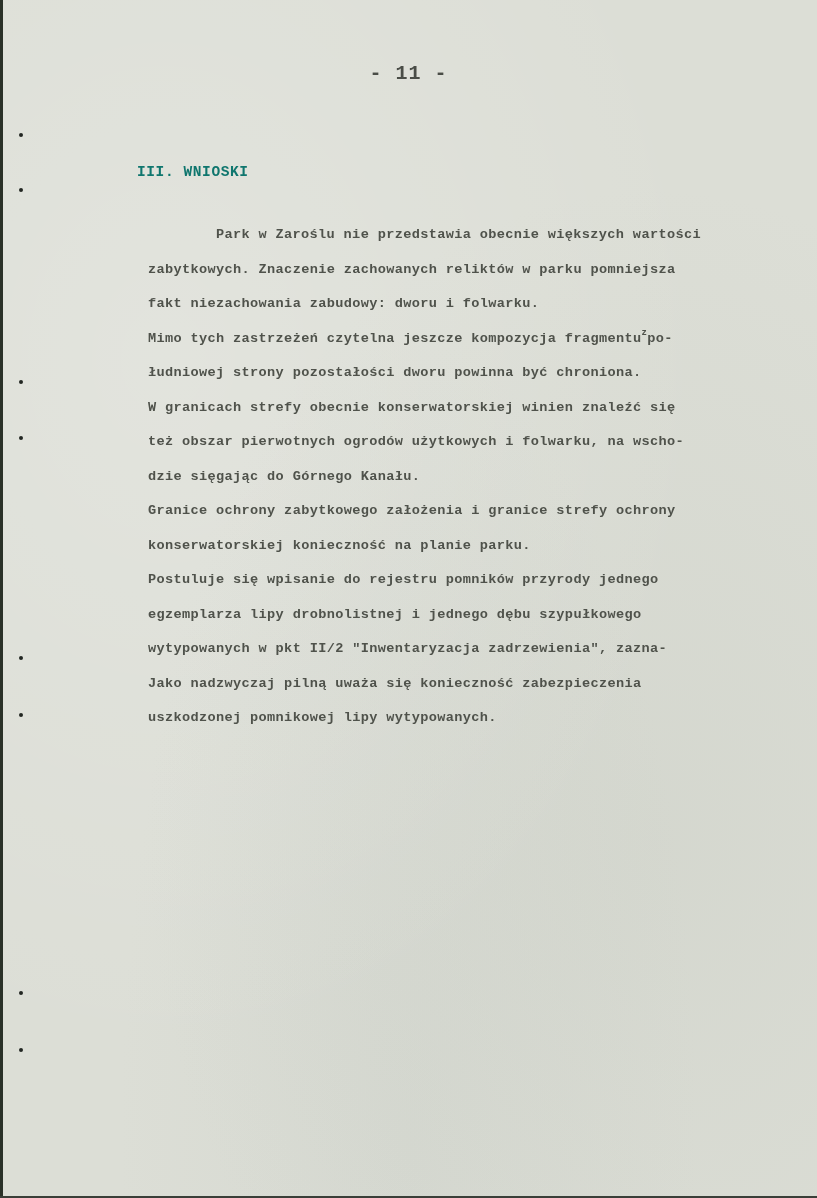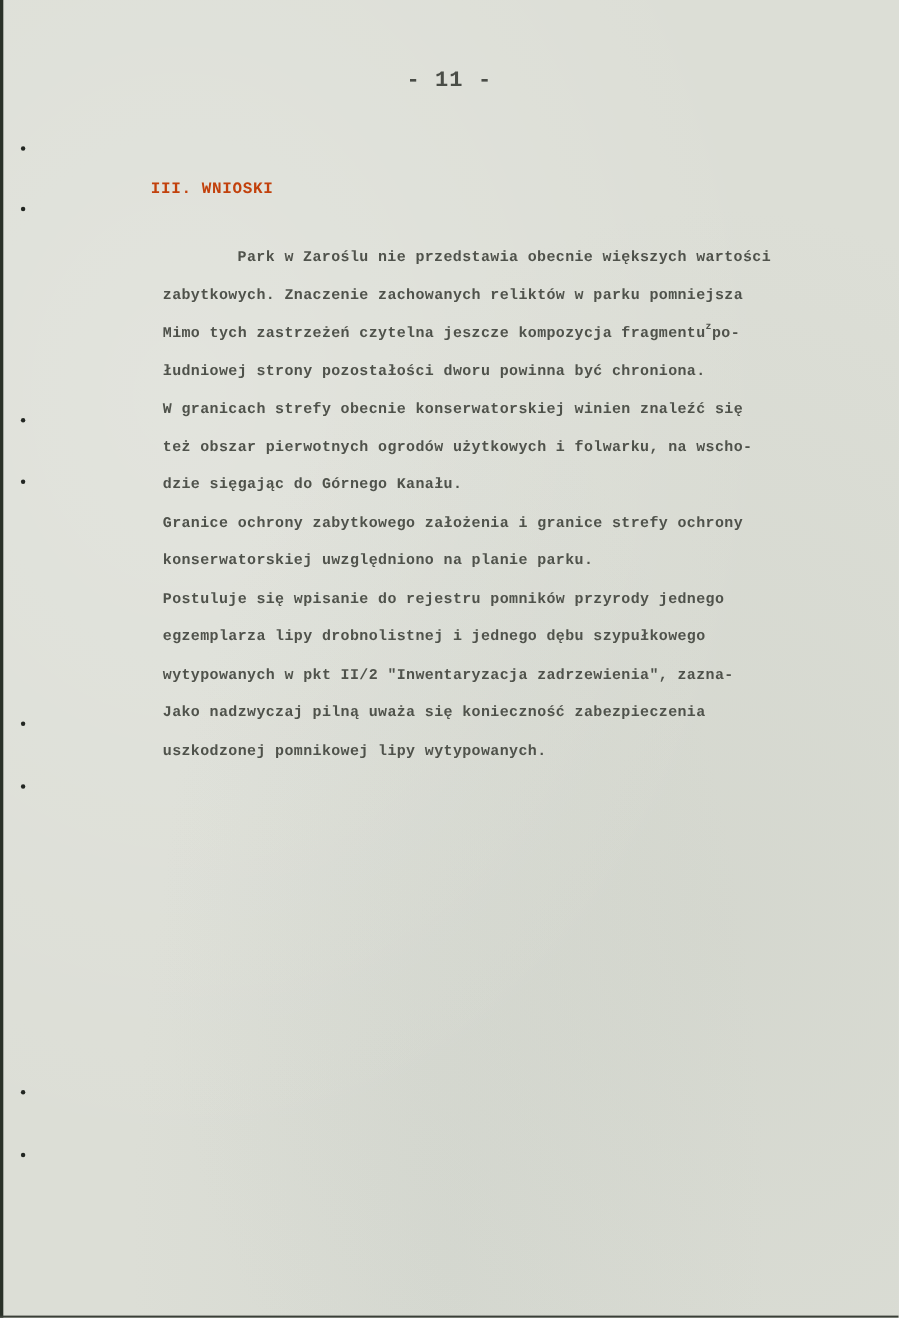--- a/index.html
+++ b/index.html
@@ -37,21 +37,21 @@
       font-size: 20px;
       font-weight: bold;
       color: #4a4d47;
       letter-spacing: 1px;
     }
     .heading {
       position: absolute;
       left: 137px; top: 164px;
       font-size: 14.5px;
       font-weight: bold;
-      color: #c2410c;
+      color: #0f766e;
       letter-spacing: 0.6px;
     }
     .body-text {
       position: absolute;
       left: 133px; top: 218px;
       width: 680px;
       color: #4f524b;
       font-size: 13.6px;
       font-weight: bold;
       line-height: 34.5px;
@@ -78,25 +78,26 @@
     <div class="binder-dot" style="left: 19px; top: 1048px;"></div>
   </div>
 
 <div class="page-number">- 11 -</div>
 
 <div class="heading">III. WNIOSKI</div>
 
 <div class="body-text">
   <span class="line indent">Park w Zaroślu nie przedstawia obecnie większych wartości</span>
   <span class="line">zabytkowych. Znaczenie zachowanych reliktów w parku pomniejsza</span>
+  <span class="line">fakt niezachowania zabudowy: dworu i folwarku.</span>
   <span class="line"><span>Mimo tych zastrzeżeń czytelna jeszcze kompozycja fragmentu</span><sup class="mark">z</sup><span>po-</span></span>
   <span class="line">łudniowej strony pozostałości dworu powinna być chroniona.</span>
   <span class="line">W granicach strefy obecnie konserwatorskiej winien znaleźć się</span>
   <span class="line">też obszar pierwotnych ogrodów użytkowych i folwarku, na wscho-</span>
   <span class="line">dzie sięgając do Górnego Kanału.</span>
   <span class="line">Granice ochrony zabytkowego założenia i granice strefy ochrony</span>
-  <span class="line">konserwatorskiej uwzględniono na planie parku.</span>
+  <span class="line">konserwatorskiej konieczność na planie parku.</span>
   <span class="line">Postuluje się wpisanie do rejestru pomników przyrody jednego</span>
   <span class="line">egzemplarza lipy drobnolistnej i jednego dębu szypułkowego</span>
   <span class="line">wytypowanych w pkt II/2 "Inwentaryzacja zadrzewienia", zazna-</span>
   <span class="line">Jako nadzwyczaj pilną uważa się konieczność zabezpieczenia</span>
   <span class="line">uszkodzonej pomnikowej lipy wytypowanych.</span>
 </div>
 
 </body></html>

